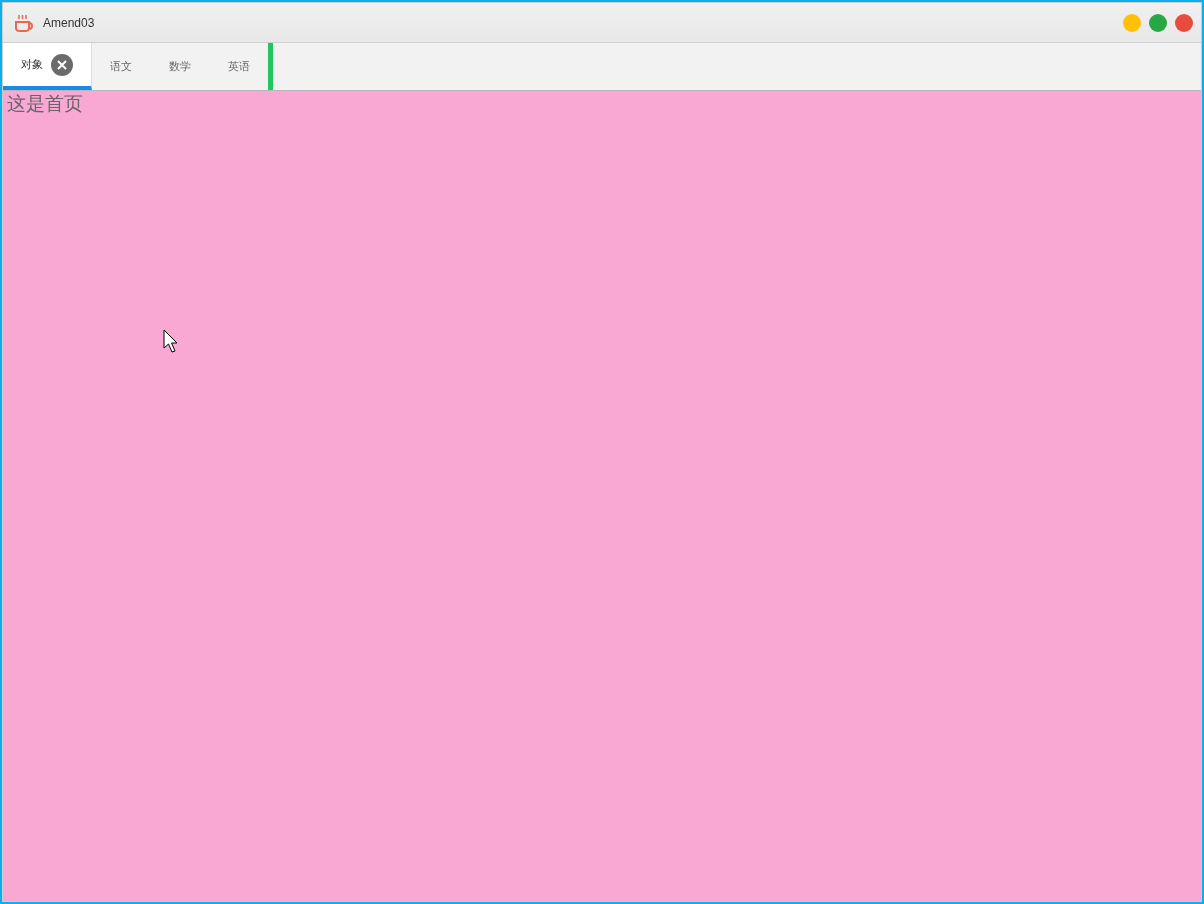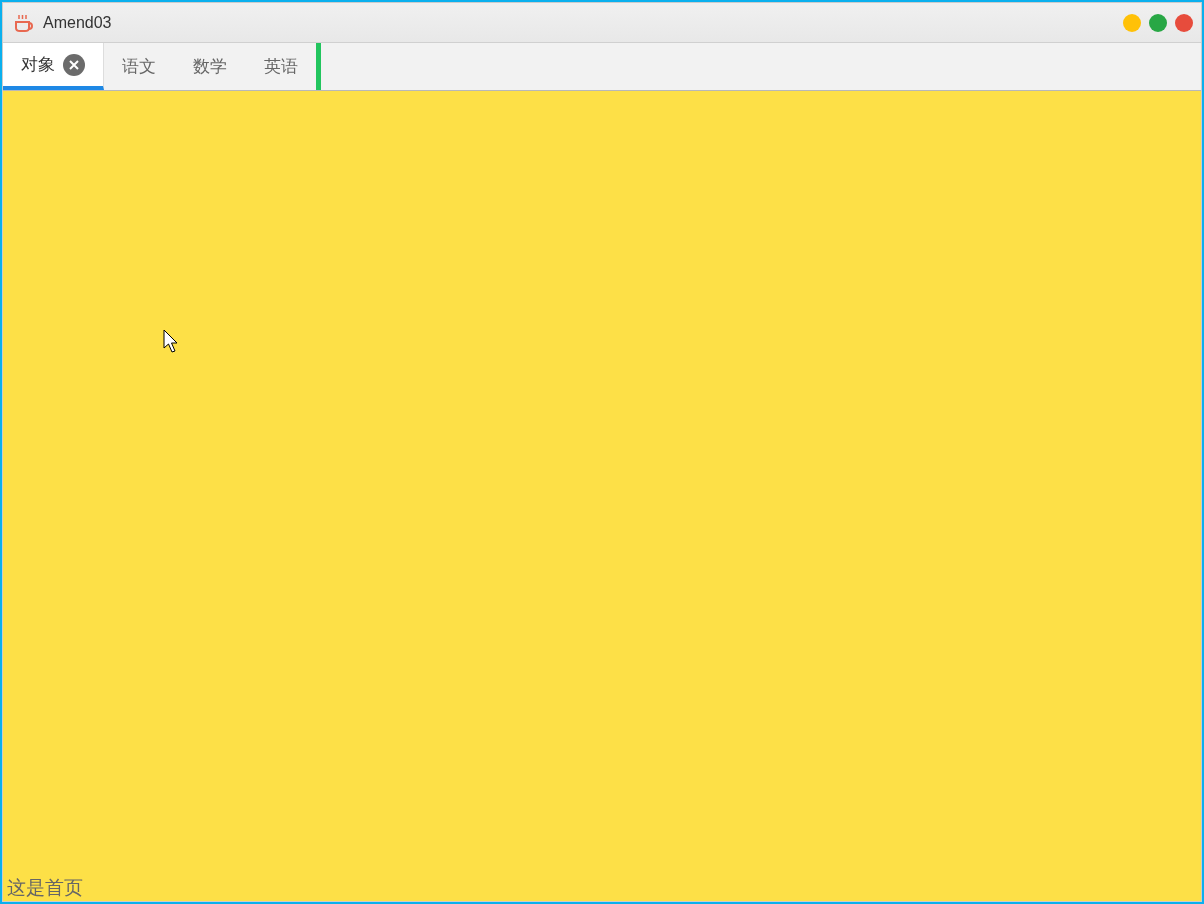--- a/index.html
+++ b/index.html
@@ -36,21 +36,21 @@
     }
     .app-icon {
       width: 24px;
       height: 24px;
       margin-right: 8px;
       display: flex;
       align-items: center;
       justify-content: center;
     }
     .app-title {
-      font-size: 16px;
+      font-size: 12px;
       color: #333;
       flex: 1;
     }
     .window-controls {
       display: flex;
       gap: 8px;
       align-items: center;
     }
     .control-btn {
       width: 18px;
@@ -67,21 +67,21 @@
       height: 48px;
       background: #f2f2f2;
       border-bottom: 1px solid #b8b8b8;
       display: flex;
       align-items: stretch;
     }
     .tab {
       display: flex;
       align-items: center;
       padding: 0 18px;
-      font-size: 17px;
+      font-size: 11px;
       color: #666;
       cursor: pointer;
       gap: 8px;
       border-right: 1px solid transparent;
       position: relative;
     }
     .tab.active {
       background: #fff;
       color: #333;
       border-bottom: 4px solid #1e88e5;
@@ -100,24 +100,24 @@
       line-height: 1;
       font-weight: bold;
       cursor: pointer;
     }
     .tab:last-child {
       border-right: 5px solid #22c55e;
     }
     
     .content {
       flex: 1;
-      background: #fde047;
+      background: #f9a8d4;
       position: relative;
       display: flex;
-      align-items: flex-end;
+      align-items: flex-start;
     }
     .content-text {
       font-size: 19px;
       color: #666;
       padding-left: 4px;
     }
     
     .cursor {
       position: absolute;
       top: 238px;

